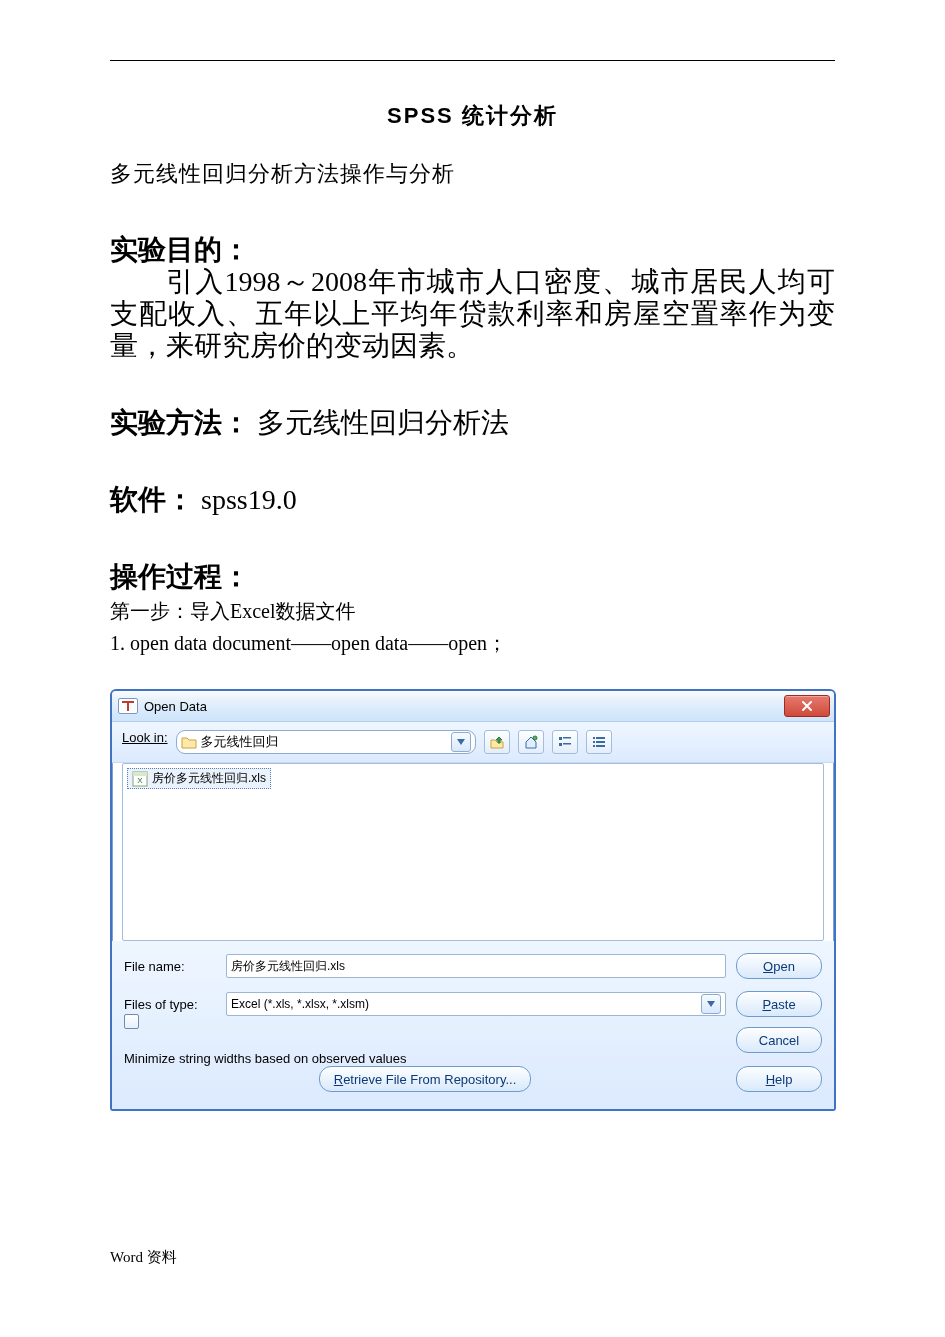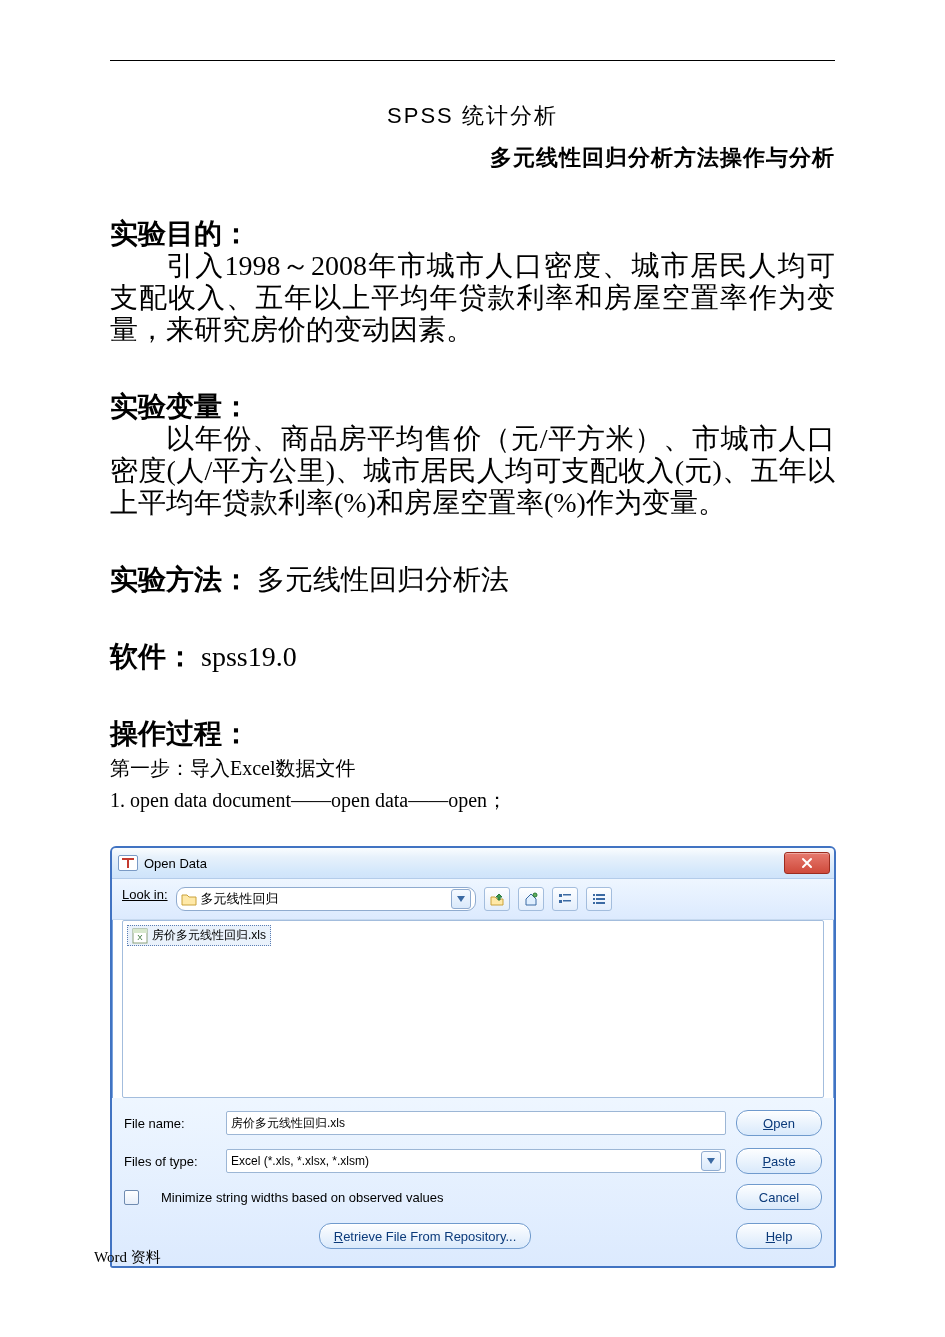--- a/index.html
+++ b/index.html
@@ -16,29 +16,29 @@
     position: relative;
   }
   .rule {
     border: none;
     border-top: 1px solid #000;
     margin: 0 0 40px 0;
   }
   .title-line {
     text-align: center;
     font-family: "SimHei", "Heiti SC", sans-serif;
-    font-weight: normal;
+    font-weight: bold;
     font-size: 22px;
     letter-spacing: 2px;
-    margin-bottom: 12px;
+    margin-bottom: 28px;
   }
   .subtitle-line {
-    text-align: right;
+    text-align: left;
     font-family: "KaiTi", "STKaiti", serif;
-    font-weight: bold;
+    font-weight: normal;
     font-size: 22px;
     letter-spacing: 1px;
     margin-bottom: 40px;
   }
   .section {
     font-size: 28px;
     line-height: 32px;
     margin-bottom: 18px;
     text-align: justify;
     margin-top: 45px;
@@ -209,60 +209,57 @@
     color: #0b3a7a;
     box-shadow: inset 0 1px 0 #fff;
   }
   .btn .u { text-decoration: underline; }
   .chk-row {
     grid-column: 1 / span 2;
     display: flex;
     align-items: flex-start;
     gap: 22px;
     font-size: 13px;
+    flex-direction: column;
   }
   .chk {
     width: 13px; height: 13px;
     border: 1px solid #6f8bb0;
     background: linear-gradient(#fff, #e7effa);
     border-radius: 2px;
   }
   .repo-row {
     grid-column: 1 / span 2;
     display: flex;
     justify-content: center;
   }
   .repo-btn {
     width: 210px;
   }
   .footer {
     position: absolute;
     bottom: 70px;
-    left: 94px;
+    left: 110px;
     font-size: 15px;
   }
 </style>
 </head>
 <body>
 
 <div class="page">
   <hr class="rule">
 
   <div class="title-line">SPSS   统计分析</div>
   <div class="subtitle-line">多元线性回归分析方法操作与分析</div>
 
   <div class="section">
     <span class="heading">实验目的：</span>
     <span class="body-block">引入1998～2008年市城市人口密度、城市居民人均可支配收入、五年以上平均年贷款利率和房屋空置率作为变量，来研究房价的变动因素。</span>
   </div>
 
-  <div class="section">
-    <span class="heading">实验变量：</span>
-    <span class="body-block">以年份、商品房平均售价（元/平方米）、市城市人口密度(人/平方公里)、城市居民人均可支配收入(元)、五年以上平均年贷款利率(%)和房屋空置率(%)作为变量。</span>
-  </div>
 
   <div class="section">
     <span class="heading">实验方法：</span>
     <span class="body">多元线性回归分析法</span>
   </div>
 
   <div class="section">
     <span class="heading">软件：</span>
     <span class="body">spss19.0</span>
   </div>

